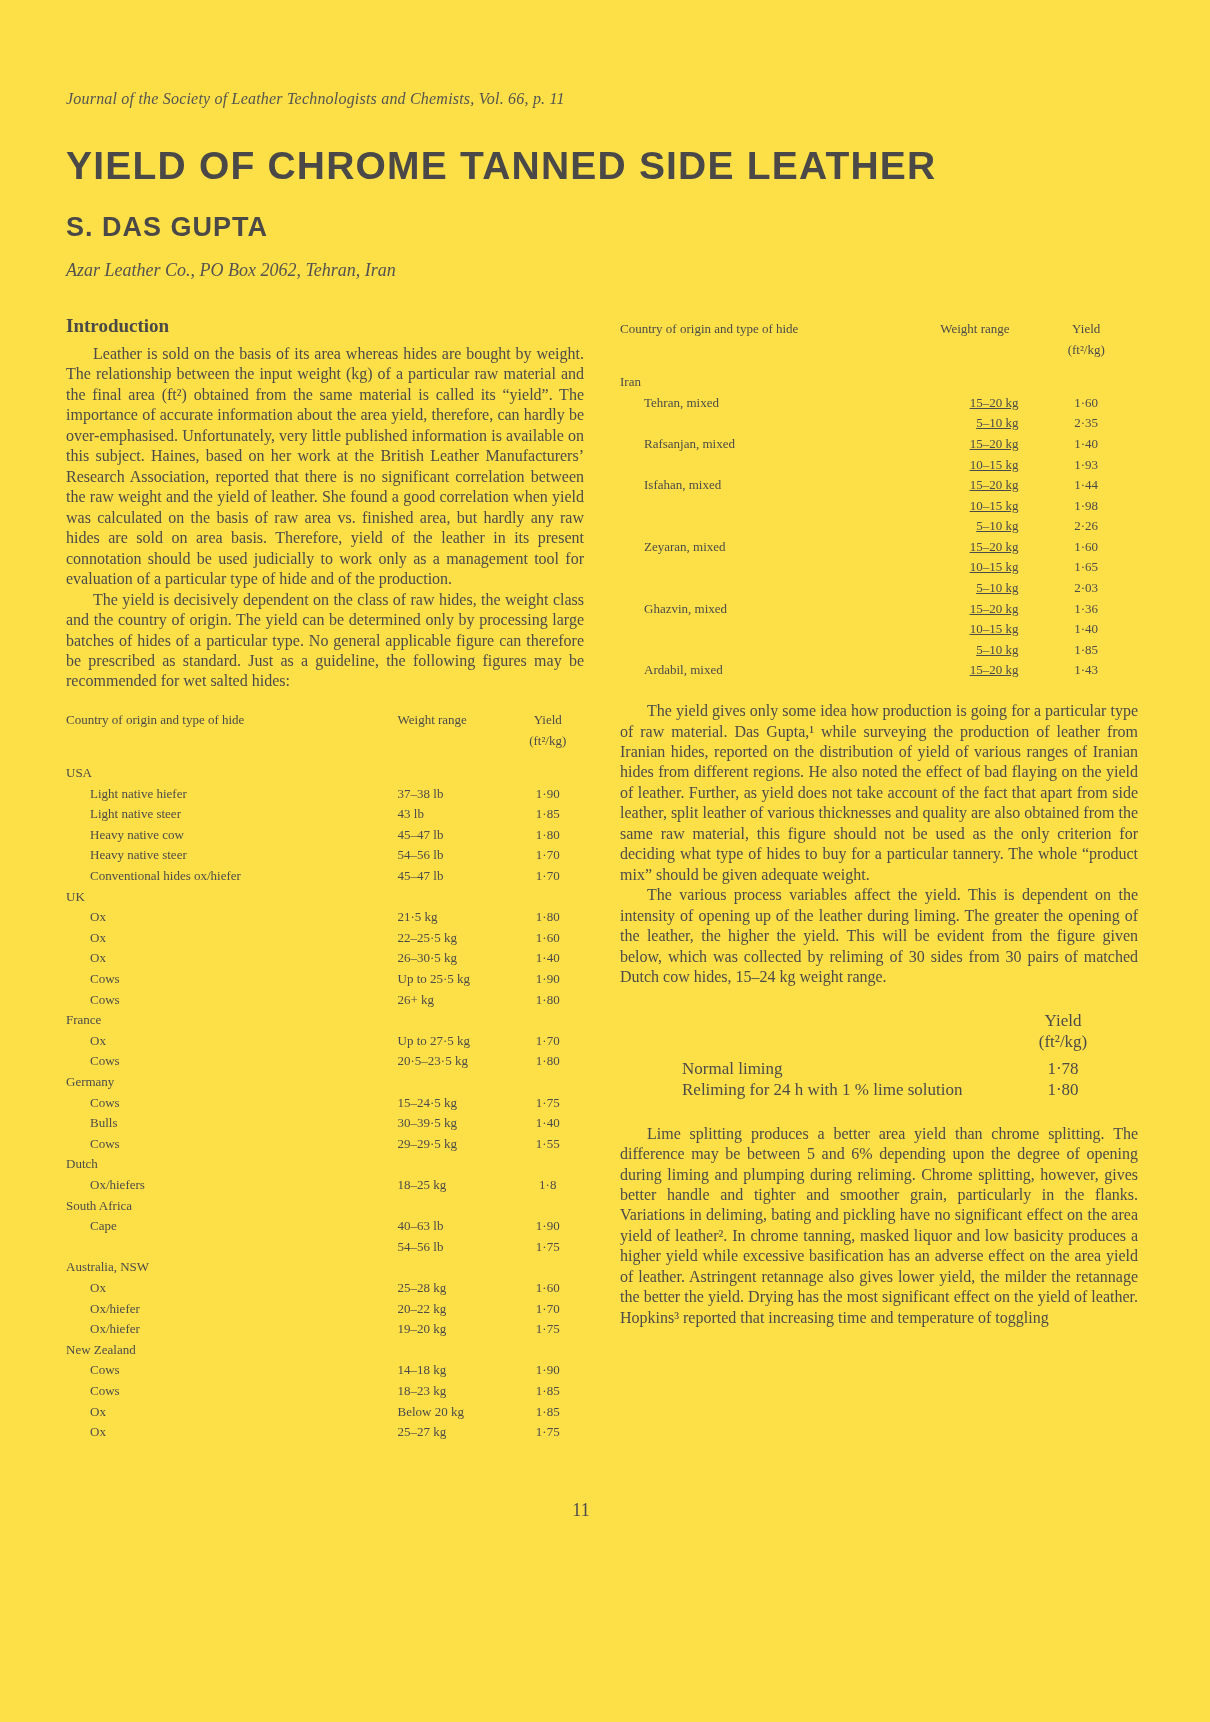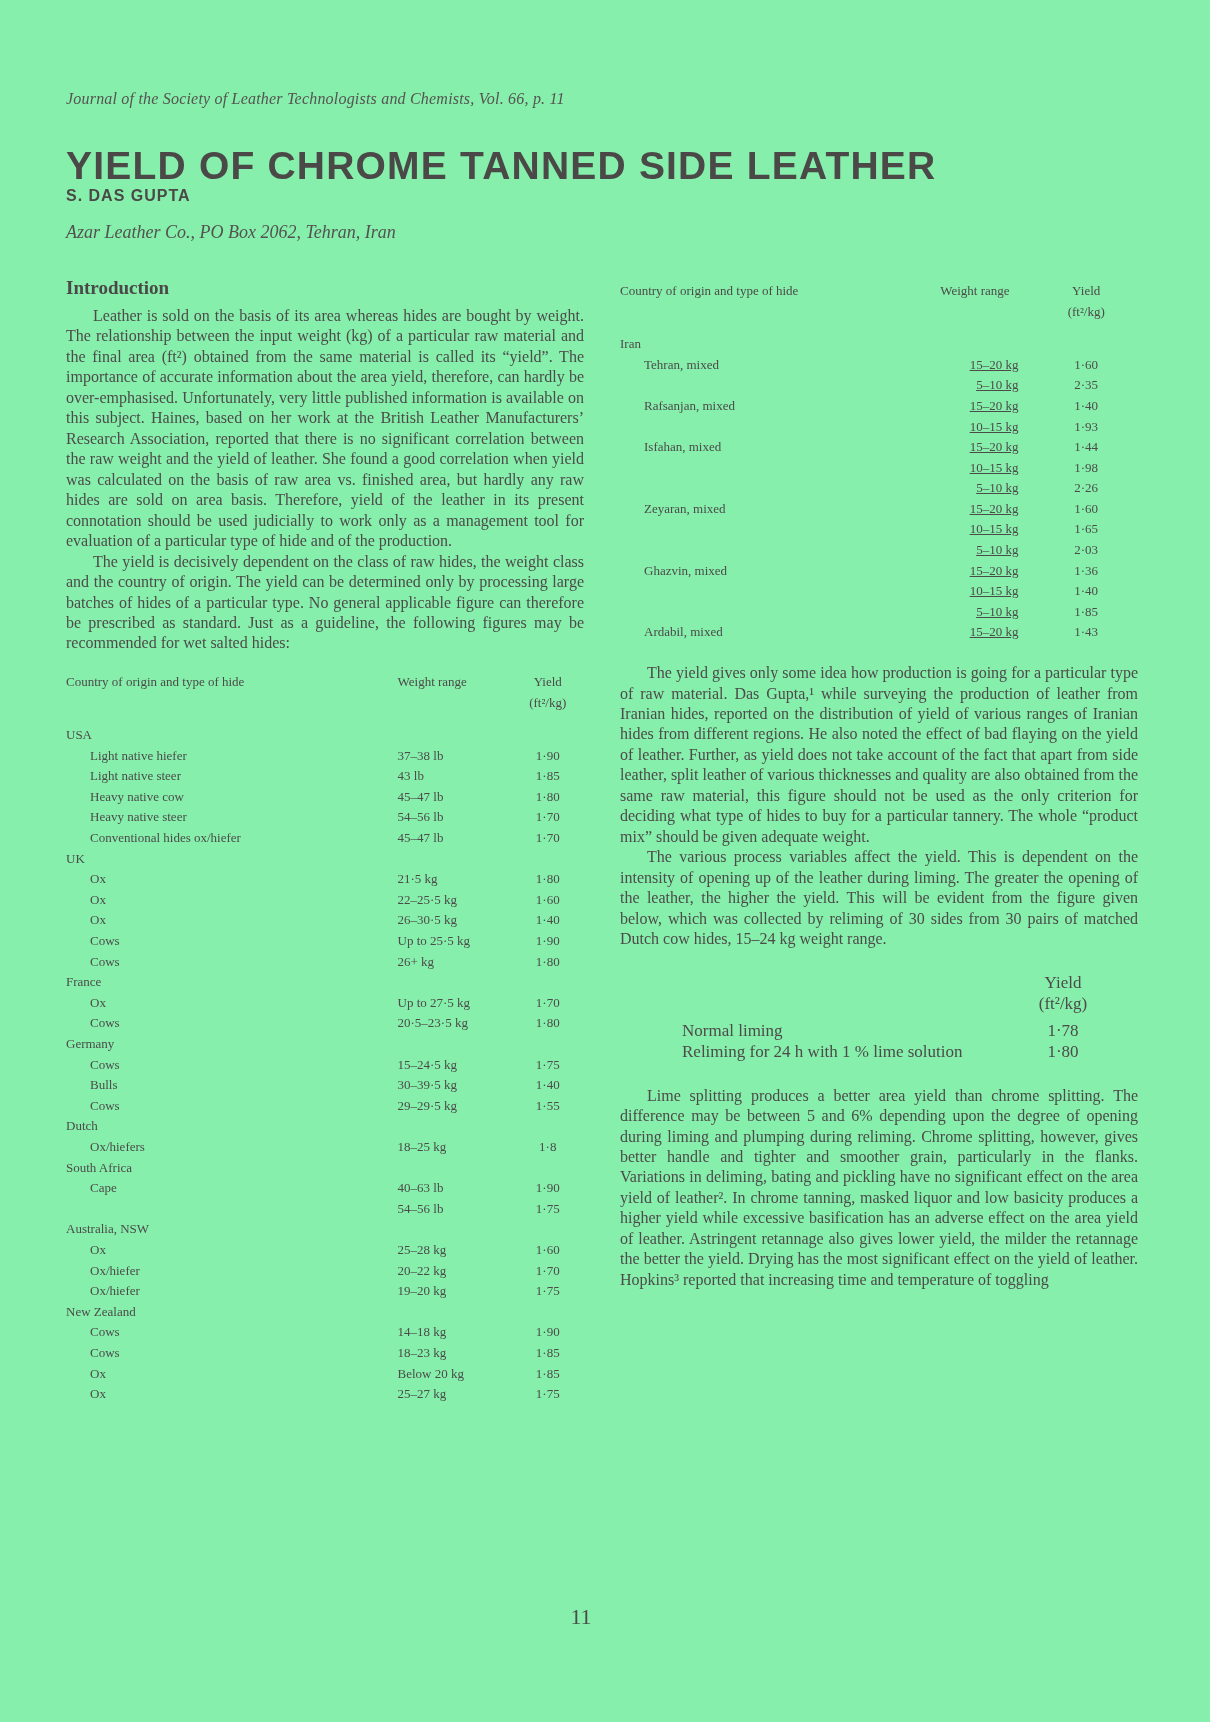--- a/index.html
+++ b/index.html
@@ -1,20 +1,20 @@
 <!DOCTYPE html>
 <html><head>
 <meta charset="utf-8">
 <style>
   html,body{margin:0;padding:0;background:#f4f4f1;}
   .page{
     position:relative;
     width:1210px;height:1722px;
     margin:0 auto;
-    background:#86efac;
+    background:#fde047;
     box-sizing:border-box;
     padding:90px 72px 0 66px;
     color:#4c4b49;
     font-family:"Liberation Serif","DejaVu Serif",serif;
     overflow:hidden;
   }
   .journal-line{
     font-style:italic;
     font-size:16px;
     color:#555450;
@@ -23,23 +23,24 @@
   .paper-title{
     margin:38px 0 0 0;
     font-family:"Liberation Sans","DejaVu Sans",sans-serif;
     font-weight:bold;
     font-size:39px;
     line-height:1.05;
     letter-spacing:1.2px;
     color:#4a4947;
   }
   .author{
+    margin-top:25px;
     font-family:"Liberation Sans","DejaVu Sans",sans-serif;
     font-weight:bold;
-    font-size:16px;
+    font-size:27px;
     letter-spacing:1px;
     color:#4a4947;
   }
   .affiliation{
     margin-top:17px;
     font-style:italic;
     font-size:18px;
     color:#535250;
   }
   .columns{
@@ -87,23 +88,23 @@
   .yield-tbl.it th.c2{text-align:center;}
   
   .liming-wrap{margin-top:22px;margin-bottom:24px;}
   .liming-tbl{width:100%;border-collapse:collapse;font-size:17px;color:#4c4b49;}
   .liming-tbl td,.liming-tbl th{padding:0;font-weight:normal;vertical-align:top;line-height:21px;text-align:left;}
   .liming-tbl th.ly{text-align:center;width:150px;padding-bottom:6px;}
   .liming-tbl td.ll{padding-left:62px;}
   .liming-tbl td.lv{text-align:center;width:150px;}
   .page-number{
     position:absolute;
-    top:1604px;left:0;right:72px;
+    top:1500px;left:0;right:72px;
     text-align:center;
-    font-size:22px;
+    font-size:18px;
     color:#4c4b49;
     padding-left:24px;
   }
 </style>
 </head>
 <body>
 
 <div class="page">
   <div class="journal-line">Journal of the Society of Leather Technologists and Chemists, Vol. 66, p. 11</div>
   <h1 class="paper-title">YIELD OF CHROME TANNED SIDE LEATHER</h1>

